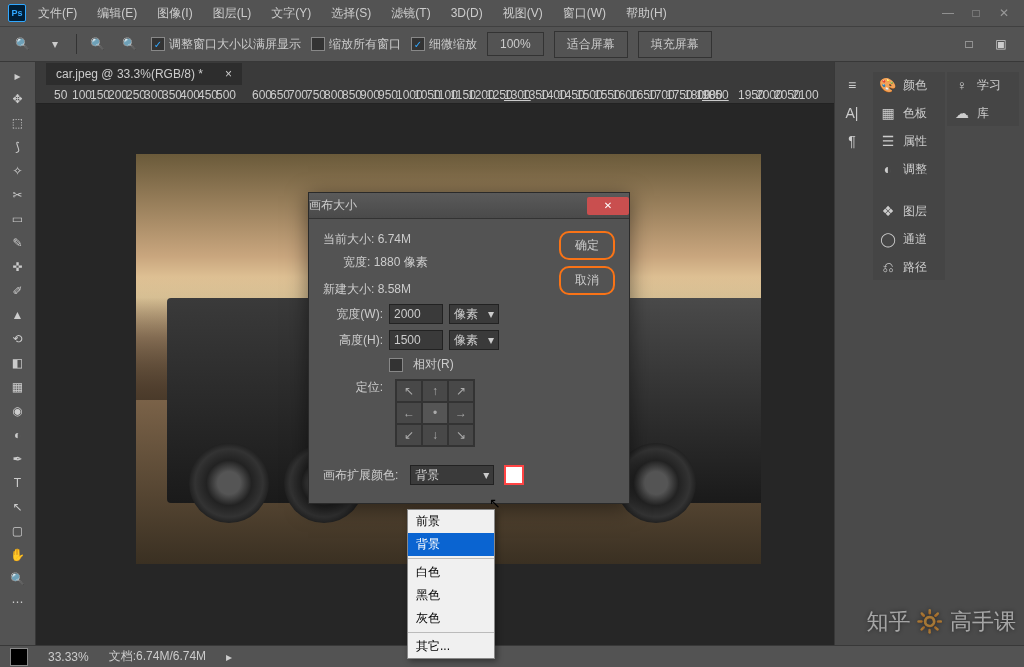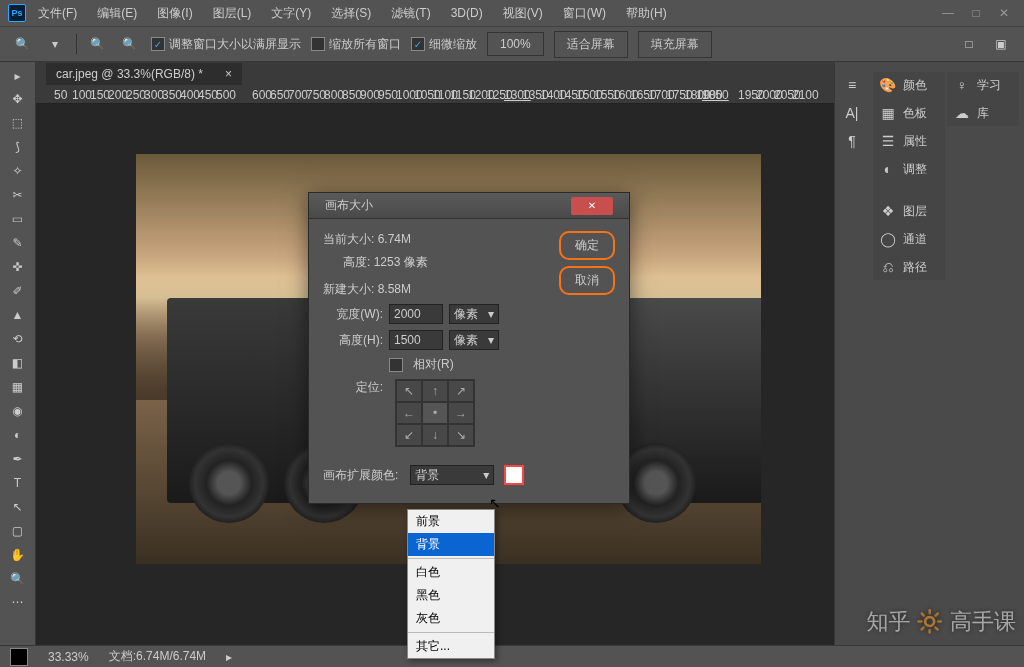--- a/index.html
+++ b/index.html
@@ -35,21 +35,21 @@
 .panel-col{position:absolute;top:10px;display:flex;flex-direction:column;gap:2px}
 .panel-col.inner{left:2px;width:34px}
 .panel-col.mid{left:38px;width:72px;background:#454545}
 .panel-col.outer{left:112px;width:72px;background:#454545}
 .panel-tab{height:26px;display:flex;align-items:center;gap:6px;padding:0 6px;cursor:pointer}
 .p-icon{width:18px;height:18px;display:flex;align-items:center;justify-content:center;font-size:14px}
 .statusbar{height:22px;background:#535353;border-top:1px solid #383838;display:flex;align-items:center;padding:0 10px;gap:20px;font-size:11px;color:#aaa}
 .color-swatch{width:18px;height:18px;border:1px solid #888;background:#000}
 
 .dialog{position:absolute;left:308px;top:192px;width:322px;background:#535353;border:1px solid #2a2a2a;box-shadow:0 4px 20px rgba(0,0,0,0.5);z-index:100}
-.dlg-title{height:26px;background:linear-gradient(180deg,#5a5a5a,#4a4a4a);display:flex;align-items:center;padding:0 16px;border-bottom:1px solid #333}
+.dlg-title{height:26px;background:linear-gradient(180deg,#5a5a5a,#4a4a4a);display:flex;align-items:center;padding:0 0;border-bottom:1px solid #333}
 .dlg-close{margin-left:auto;width:42px;height:18px;background:#c94f4f;border-radius:2px;display:flex;align-items:center;justify-content:center;color:#fff;font-size:10px}
 .dlg-body{padding:12px 14px;display:flex;gap:12px}
 .dlg-left{flex:1}
 .dlg-right{width:56px;display:flex;flex-direction:column;gap:6px}
 .dlg-btn{padding:4px 0;text-align:center;border:2px solid #f97316;background:#535353;border-radius:10px;cursor:pointer}
 .section-title{margin-bottom:6px}
 .indent{padding-left:20px;margin-bottom:4px}
 .row{display:flex;align-items:center;margin-bottom:6px;gap:6px}
 .row label{width:60px;text-align:right}
 .num-input{width:54px;height:20px;background:#3a3a3a;border:1px solid #222;padding:0 4px;color:#ccc}
@@ -272,21 +272,21 @@
 </div>
 
 <div class="dialog">
   <div class="dlg-title">
     <span>画布大小</span>
     <div class="dlg-close">✕</div>
   </div>
   <div class="dlg-body">
     <div class="dlg-left">
       <div class="section-title"><span>当前大小:</span> <span>6.74M</span></div>
-      <div class="indent"><span>高度:</span> <span>1253 像素</span></div>
+      <div class="indent"><span>宽度:</span> <span>1880 像素</span></div>
       <div class="section-title" style="margin-top:10px"><span>新建大小:</span> <span>8.58M</span></div>
       <div class="row">
         <label>宽度(W):</label>
         <input class="num-input" value="2000" style="">
         <div class="unit-sel">
             <span>像素</span>
             <span>▾</span>
           </div>
       </div>
       <div class="row">

